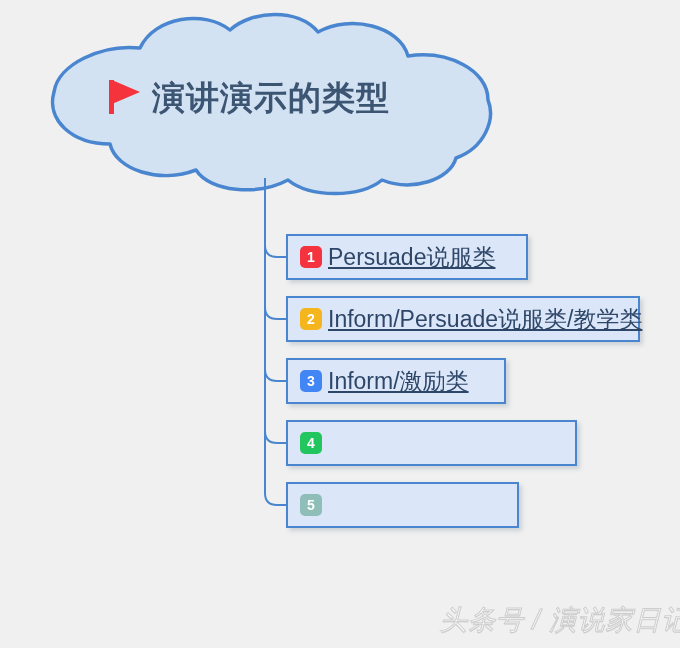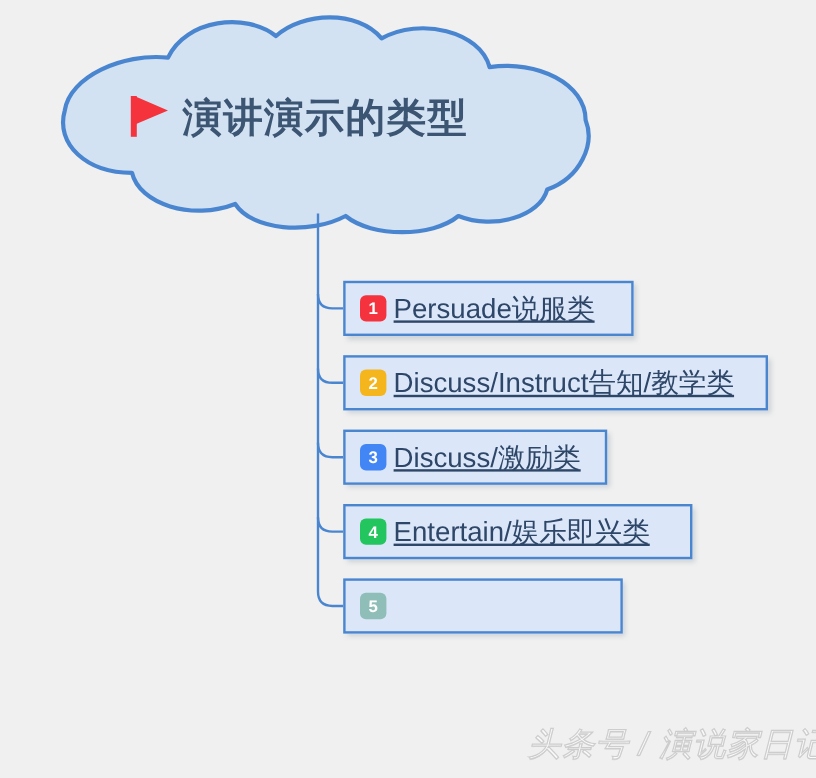--- a/index.html
+++ b/index.html
@@ -163,31 +163,30 @@
     <path d="M 265 431 Q 265 443 277 443 L 286 443" fill="none" stroke="#4a86d0" stroke-width="2"></path>
   </svg>
 
   <div class="node node-1" style="background: rgb(219, 231, 248); border-color: rgb(74, 134, 208);">
     <span class="badge" style="background: rgb(245, 51, 63);">1</span>
     <span class="node-label">Persuade说服类</span>
   </div>
 
   <div class="node node-2" style="background: rgb(219, 231, 248); border-color: rgb(74, 134, 208);">
     <span class="badge" style="background: rgb(245, 182, 29);">2</span>
-    <span class="node-label">Discuss/Instruct告知/教学类</span>
+    <span class="node-label">Inform/Persuade说服类/教学类</span>
   </div>
 
   <div class="node node-3" style="background: rgb(219, 231, 248); border-color: rgb(74, 134, 208);">
     <span class="badge" style="background: rgb(66, 133, 244);">3</span>
-    <span class="node-label">Discuss/激励类</span>
+    <span class="node-label">Inform/激励类</span>
   </div>
 
   <div class="node node-4" style="background: rgb(219, 231, 248); border-color: rgb(74, 134, 208);">
     <span class="badge" style="background: rgb(34, 197, 94);">4</span>
-    <span class="node-label">Entertain/娱乐即兴类</span>
   </div>
 
   <div class="node node-5" style="background: rgb(219, 231, 248); border-color: rgb(74, 134, 208);">
     <span class="badge" style="background: rgb(143, 189, 184);">5</span>
   </div>
 
   <div class="watermark">头条号 / 演说家日记</div>
 
 </div>
 

